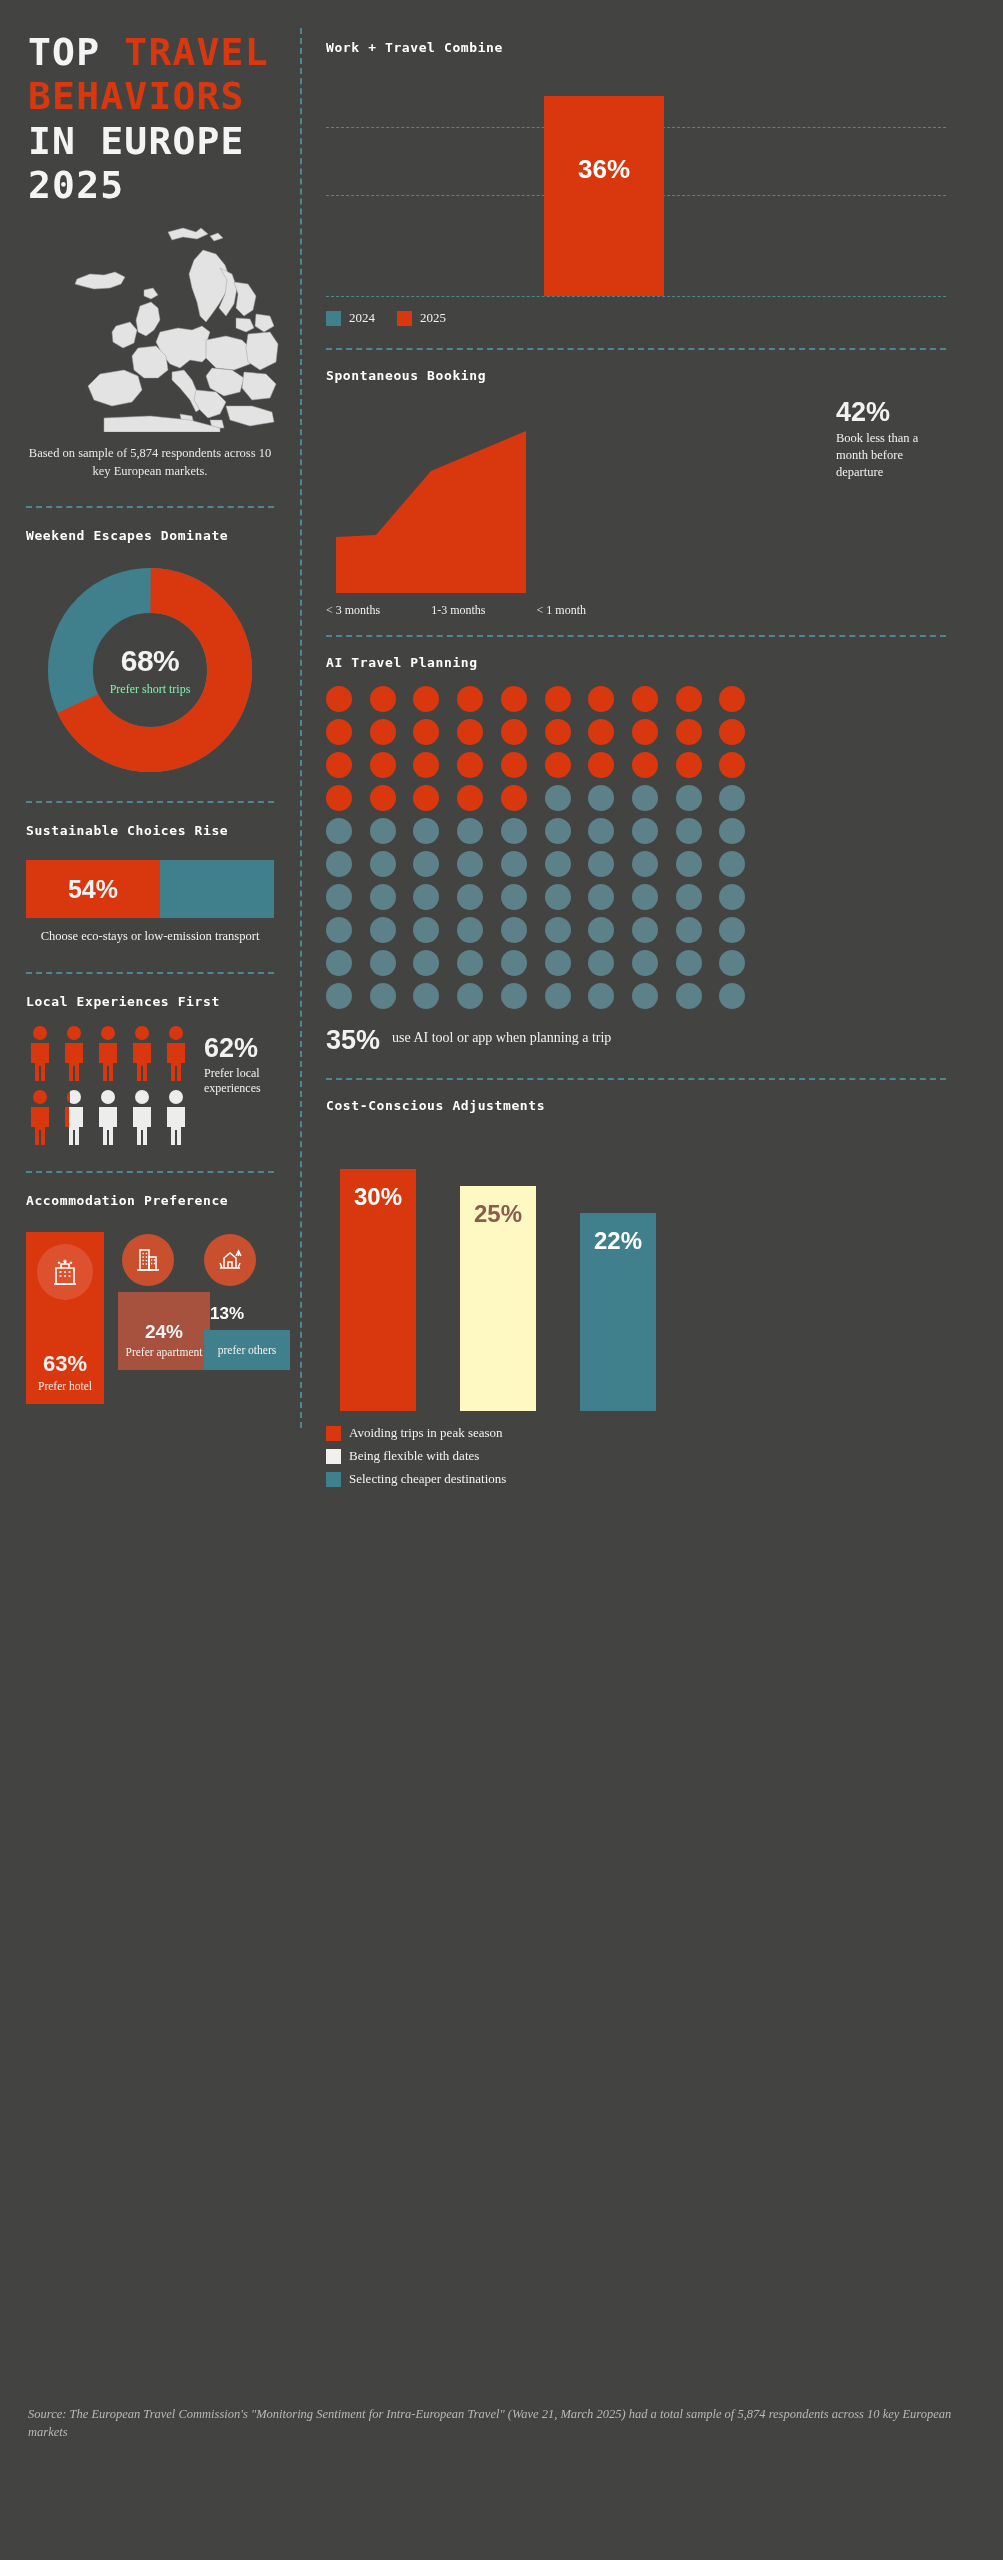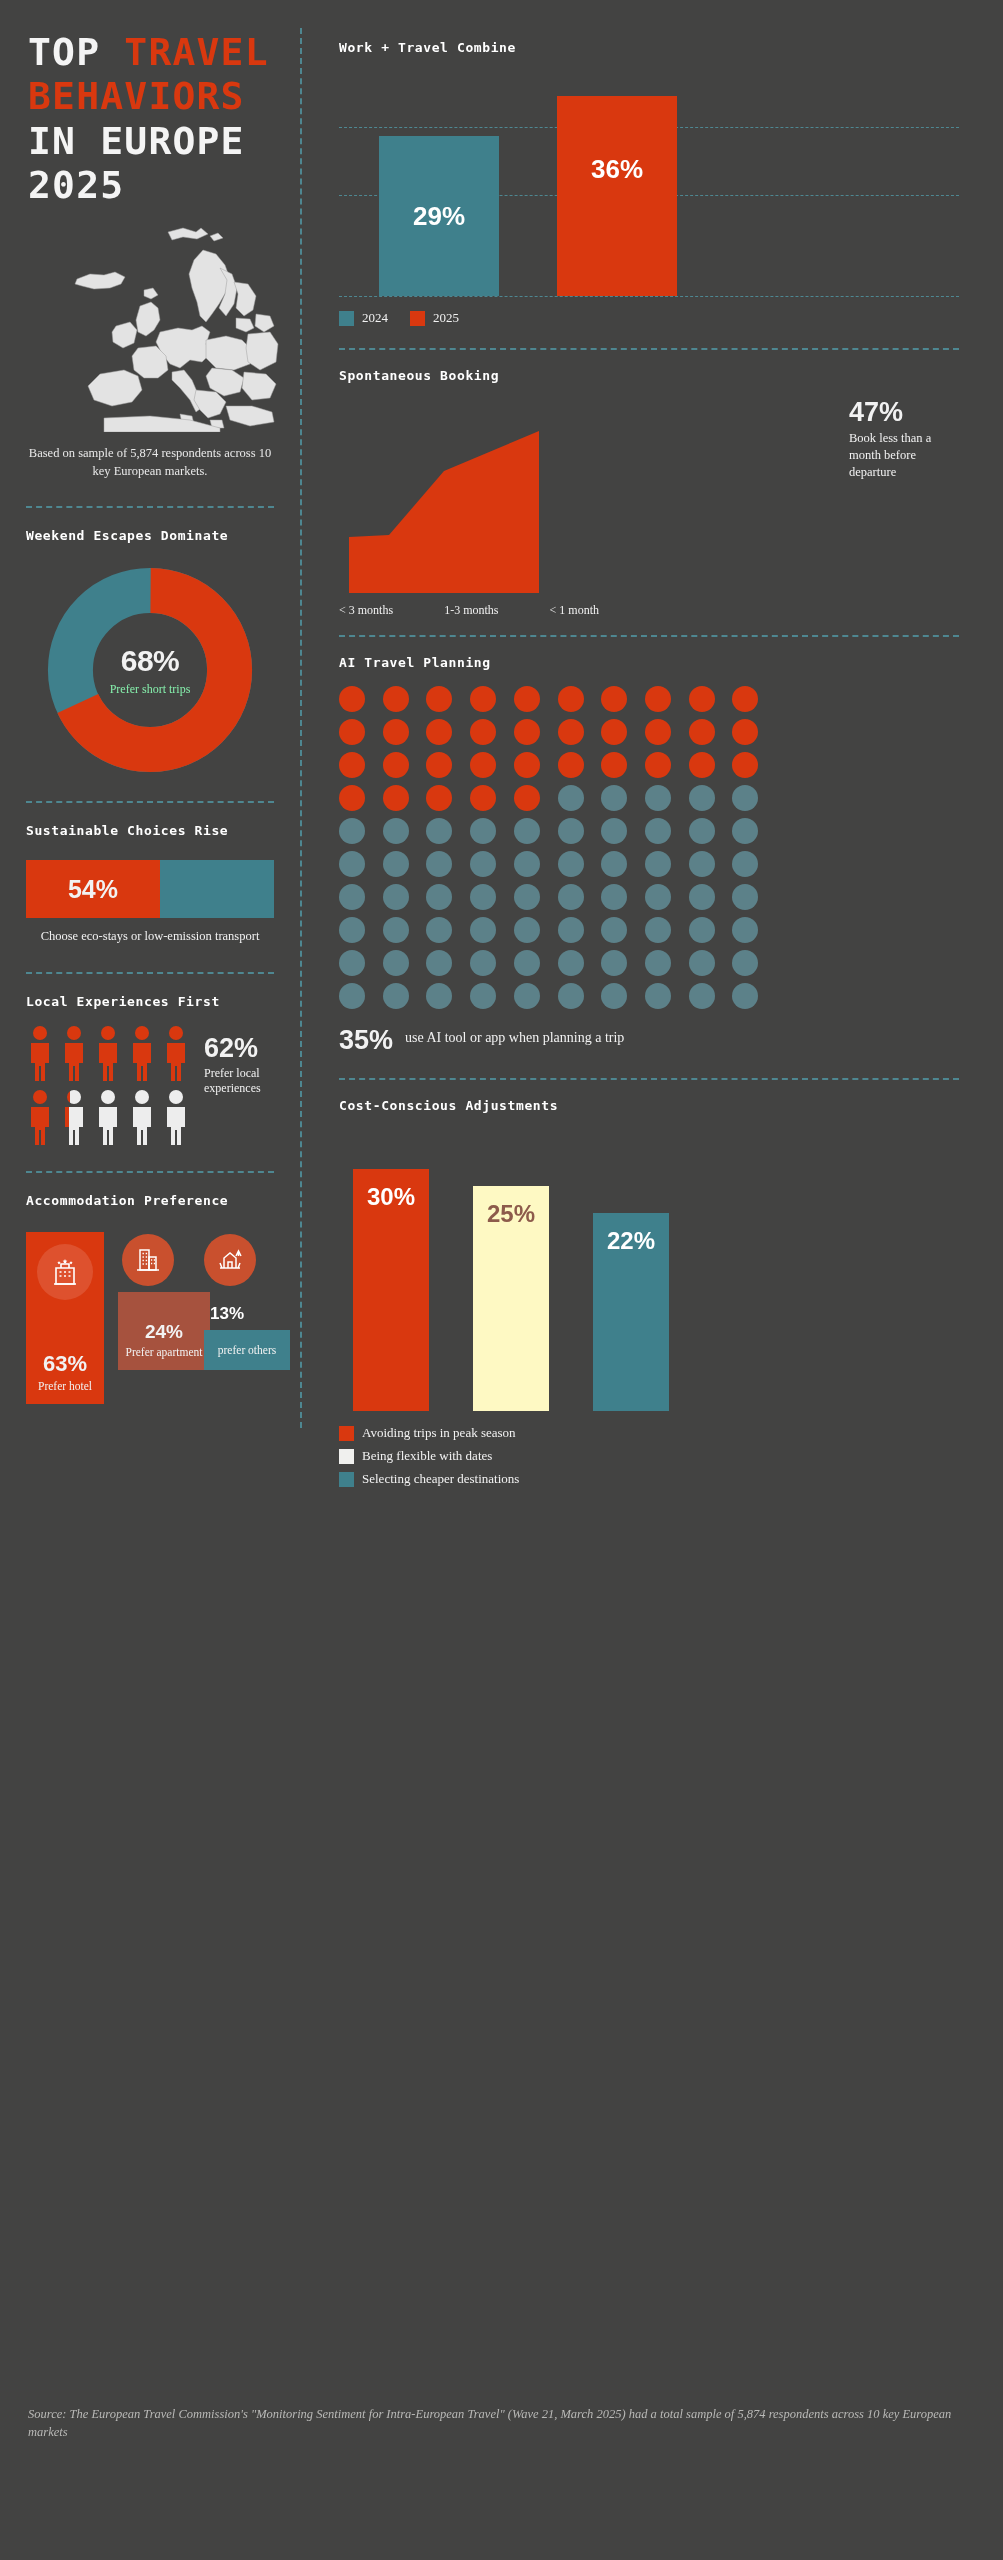--- a/index.html
+++ b/index.html
@@ -8,21 +8,21 @@
     width: 1003px; height: 2560px; position: relative;
     font-family: "Liberation Sans", sans-serif;
     color: #f2f2f2; overflow: hidden;
   }
   .mono { font-family: "DejaVu Sans Mono", "Liberation Mono", monospace; }
   .serif { font-family: "Liberation Serif", "DejaVu Serif", serif; }
 
   
   #page { position: absolute; inset: 0; }
   #col-left  { position: absolute; left: 0;   top: 0; width: 300px; }
-  #col-right { position: absolute; left: 339px; top: 0; width: 620px; }
+  #col-right { position: absolute; left: 326px; top: 0; width: 620px; }
   #vdivider {
     position: absolute; left: 300px; top: 28px; width: 0; height: 1400px;
     border-left: 2px dashed #4e8791;
   }
 
   
   #title {
     margin: 30px 0 0 28px;
     font-weight: 700; font-size: 38px; line-height: 1.17;
     letter-spacing: 1.2px;
@@ -335,23 +335,20 @@
   </div>
 
   <div id="col-right">
 
     <div class="sec-title-r mono" style="margin-top:40px">Work + Travel Combine</div>
 
     <div id="barchart">
       <div class="grid" style="top:25%"></div>
       <div class="grid" style="top:55%"></div>
       <div class="grid" style="top:100%"></div>
-      <div class="bar" style="left:40px; width:120px; height:160px; background:#3f808c;">
-        <span class="v">29%</span>
-      </div>
       <div class="bar" style="left:218px; width:120px; height:200px; background:#d9380f;">
         <span class="v" style="margin-bottom:54px">36%</span>
       </div>
     </div>
 
     <div id="legend">
       <span class="lg serif">
         <i style="background:#3f808c"></i>
         <em style="font-style:normal">2024</em>
       </span>
@@ -362,21 +359,21 @@
     </div>
 
     <div class="hr-r"></div>
     <div class="sec-title-r mono">Spontaneous Booking</div>
 
     <div id="areawrap">
       <svg width="190" height="190" viewBox="0 0 190 190" style="position:absolute; left:10px; top:28px;">
         <path d="M0 112 L40 110 L95 46 L190 6 L190 168 L0 168 Z" fill="#d9380f"></path>
       </svg>
       <div id="area-label">
-        <div class="big">47%</div>
+        <div class="big">42%</div>
         <div class="sub serif">Book less than a month before departure</div>
       </div>
       <div id="area-xaxis" class="serif" style="position:absolute; left:0; top:200px; width:260px;">
         <span>&lt; 3 months</span>
         <span>1-3 months</span>
         <span>&lt; 1 month</span>
       </div>
     </div>
 
     <div class="hr-r" style="margin-top:38px"></div>

